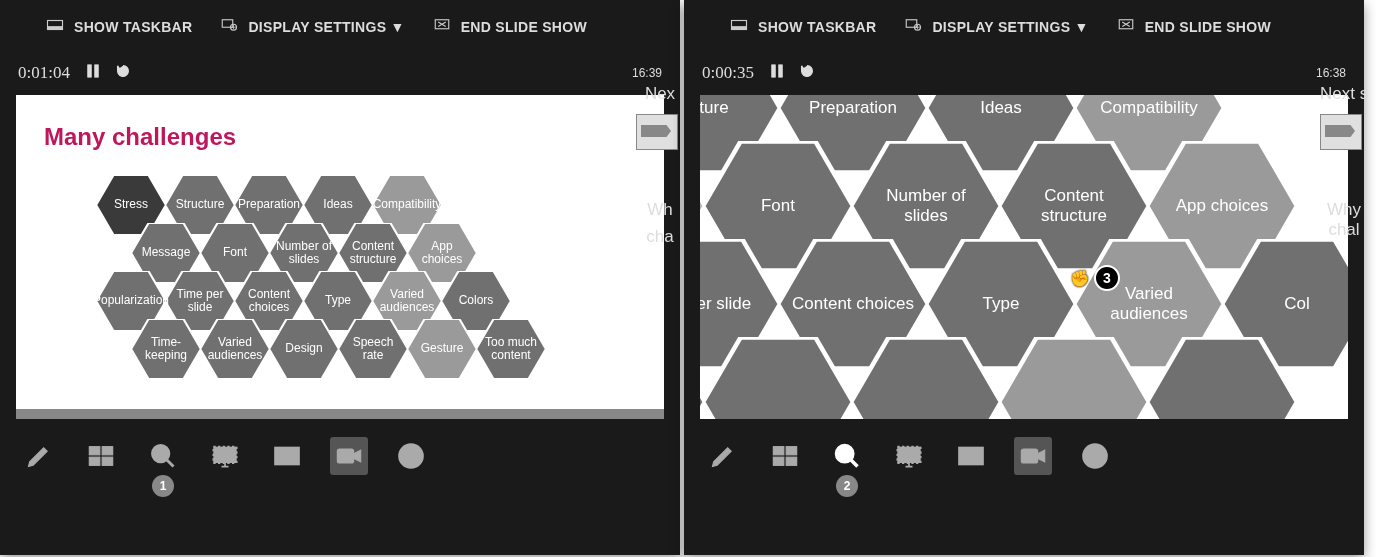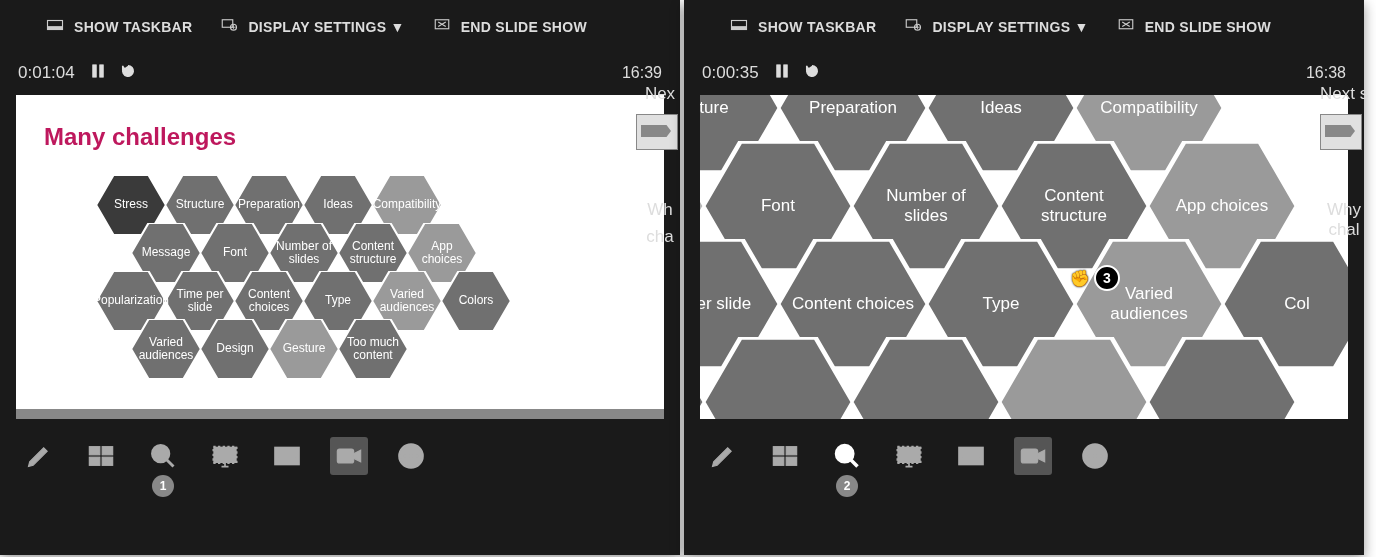--- a/index.html
+++ b/index.html
@@ -40,22 +40,22 @@
 
   .timerow {
     display: flex;
     justify-content: space-between;
     align-items: center;
     padding: 16px 18px 8px 18px;
     font-size: 16px;
     color: #ddd;
   }
   .timerow .left { display: flex; align-items: center; gap: 16px; }
-  .elapsed { font-size: 17px; }
-  .clock { font-size: 16px; }
+  .elapsed { font-size: 17px; font-family: Liberation Serif, serif; }
+  .clock { font-size: 12px; }
   .ctrl-icon svg { width: 14px; height: 14px; fill: #ddd; stroke: #ddd; }
 
   .slide-area {
     margin: 4px 16px 0 16px;
     background: #fff;
     height: 324px;
     position: relative;
     overflow: hidden;
   }
   .slide-title {
@@ -332,27 +332,39 @@
               <polygon points="25,0 75,0 100,43 75,86 25,86 0,43" fill="#707070" stroke="#fff" stroke-width="3"></polygon>
             </svg>
             <span>Colors</span>
           </div>
         </div>
         <div class="hex-row" style="margin-left: 55px;">
           <div class="hex">
             <svg viewBox="0 0 100 86">
               <polygon points="25,0 75,0 100,43 75,86 25,86 0,43" fill="#707070" stroke="#fff" stroke-width="3"></polygon>
             </svg>
+            <span>Time-keeping</span>
+          </div>
+          <div class="hex">
+            <svg viewBox="0 0 100 86">
+              <polygon points="25,0 75,0 100,43 75,86 25,86 0,43" fill="#707070" stroke="#fff" stroke-width="3"></polygon>
+            </svg>
             <span>Varied audiences</span>
           </div>
           <div class="hex">
             <svg viewBox="0 0 100 86">
               <polygon points="25,0 75,0 100,43 75,86 25,86 0,43" fill="#707070" stroke="#fff" stroke-width="3"></polygon>
             </svg>
             <span>Design</span>
+          </div>
+          <div class="hex">
+            <svg viewBox="0 0 100 86">
+              <polygon points="25,0 75,0 100,43 75,86 25,86 0,43" fill="#707070" stroke="#fff" stroke-width="3"></polygon>
+            </svg>
+            <span>Speech rate</span>
           </div>
           <div class="hex">
             <svg viewBox="0 0 100 86">
               <polygon points="25,0 75,0 100,43 75,86 25,86 0,43" fill="#9a9a9a" stroke="#fff" stroke-width="3"></polygon>
             </svg>
             <span>Gesture</span>
           </div>
           <div class="hex">
             <svg viewBox="0 0 100 86">
               <polygon points="25,0 75,0 100,43 75,86 25,86 0,43" fill="#707070" stroke="#fff" stroke-width="3"></polygon>

